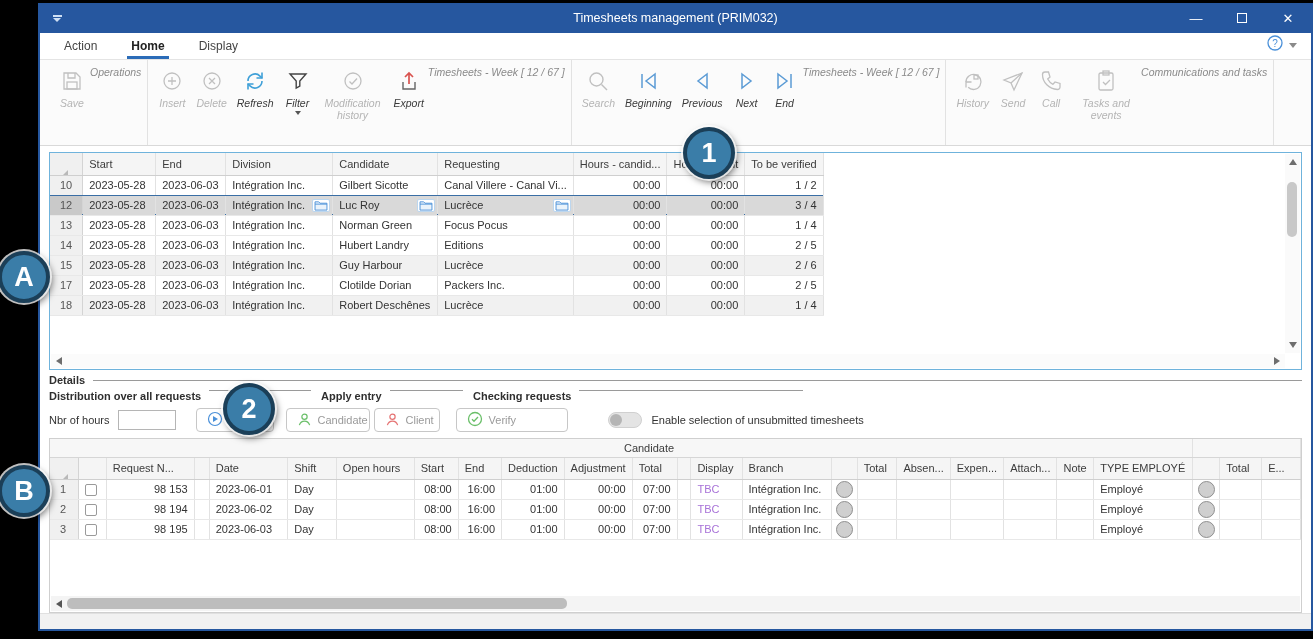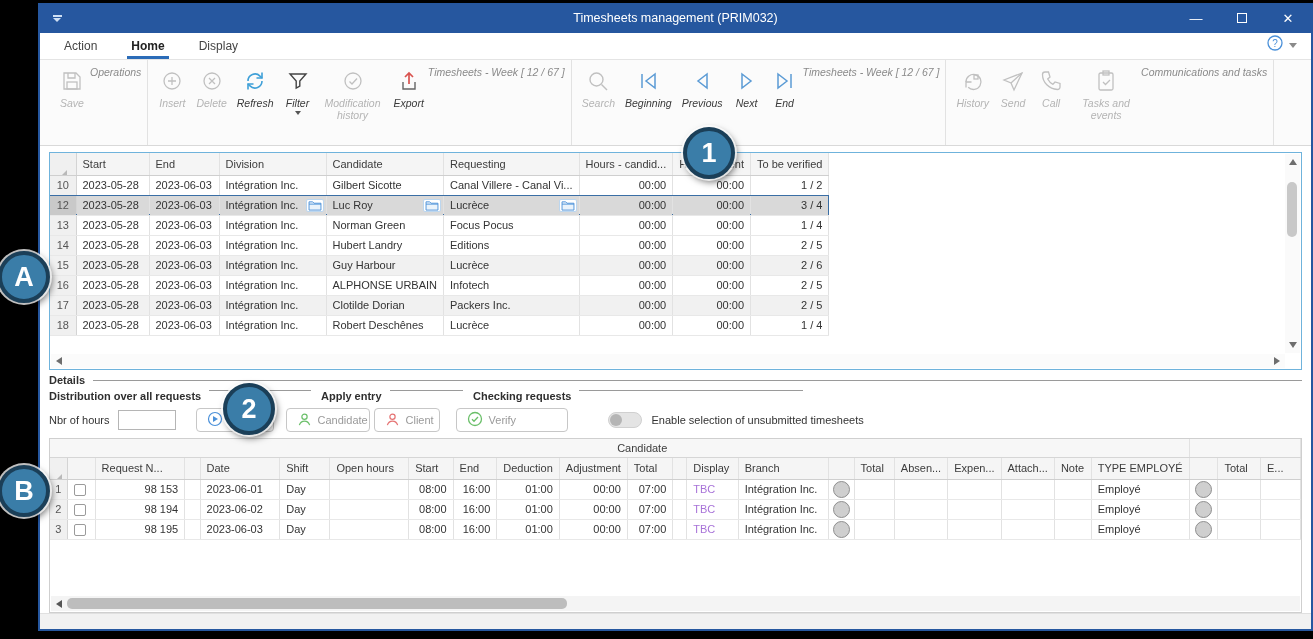--- a/index.html
+++ b/index.html
@@ -44,21 +44,21 @@
   .viewtabs { height:26px; display:flex; align-items:flex-end; padding:0 0 0 14px; background:#fff; flex:none; }
   .vtab { font-size:12px; color:#555; padding:4px 6px 5px; margin-right:14px; position:relative; }
   .vtab.active { color:#2b6cb8; }
   .vtab.active::after { content:""; position:absolute; left:2px; right:2px; bottom:0; height:2px; background:#2b6cb8; }
 
   
   table { border-collapse:collapse; table-layout:fixed; background:#fff; }
   th, td { font-size:11px; font-weight:normal; white-space:nowrap; overflow:hidden; padding:0 6px; height:20px; border-right:1px solid #e2e2e2; border-bottom:1px solid #e8e8e8; color:#333; }
   th { background:#f5f5f5; color:#3c3c3c; text-align:left; border-bottom:1px solid #cfcfcf; height:22px; }
   .c-r { text-align:right; } .c-l { text-align:left; }
-  .c-rownum { background:#f0f0f0; color:#555; text-align:center; border-right:1px solid #d4d4d4; padding:0 2px; }
+  .c-rownum { background:#f0f0f0; color:#555; border-right:1px solid #d4d4d4; padding:0 10px; }
   .c-status { color:#a873d8; }
   .sel-tri { width:0; height:0; border-left:8px solid transparent; border-bottom:8px solid #b9b9b9; margin-left:auto; }
 
   
   .main-grid-wrap { margin:0 9px; height:218px; border:1px solid #6fb3dc; position:relative; overflow:hidden; flex:none; background:#fff; }
   .main-grid-scroller { position:absolute; left:0; top:0; right:16px; bottom:15px; overflow:hidden; }
   tr.selected td { background:#d9d9d9 !important; }
   tr.selected { outline:1.5px solid #3a6ea5; outline-offset:-1px; }
   tr.selected .c-rownum { background:#c9c9c9 !important; }
   .mg tbody tr:nth-child(odd):nth-child(n+5) td { background:#f1f1f1; }
@@ -407,31 +407,20 @@
               <tr>
                 <td class="c-rownum">15</td>
                 <td class="c-l">2023-05-28</td>
                 <td class="c-l">2023-06-03</td>
                 <td class="c-l">Intégration Inc.</td>
                 <td class="c-l">Guy Harbour</td>
                 <td class="c-l">Lucrèce</td>
                 <td class="c-r">00:00</td>
                 <td class="c-r">00:00</td>
                 <td class="c-r">2 / 6</td>
-              </tr>
-              <tr>
-                <td class="c-rownum">16</td>
-                <td class="c-l">2023-05-28</td>
-                <td class="c-l">2023-06-03</td>
-                <td class="c-l">Intégration Inc.</td>
-                <td class="c-l">ALPHONSE URBAIN</td>
-                <td class="c-l">Infotech</td>
-                <td class="c-r">00:00</td>
-                <td class="c-r">00:00</td>
-                <td class="c-r">2 / 5</td>
               </tr>
               <tr>
                 <td class="c-rownum">17</td>
                 <td class="c-l">2023-05-28</td>
                 <td class="c-l">2023-06-03</td>
                 <td class="c-l">Intégration Inc.</td>
                 <td class="c-l">Clotilde Dorian</td>
                 <td class="c-l">Packers Inc.</td>
                 <td class="c-r">00:00</td>
                 <td class="c-r">00:00</td>

